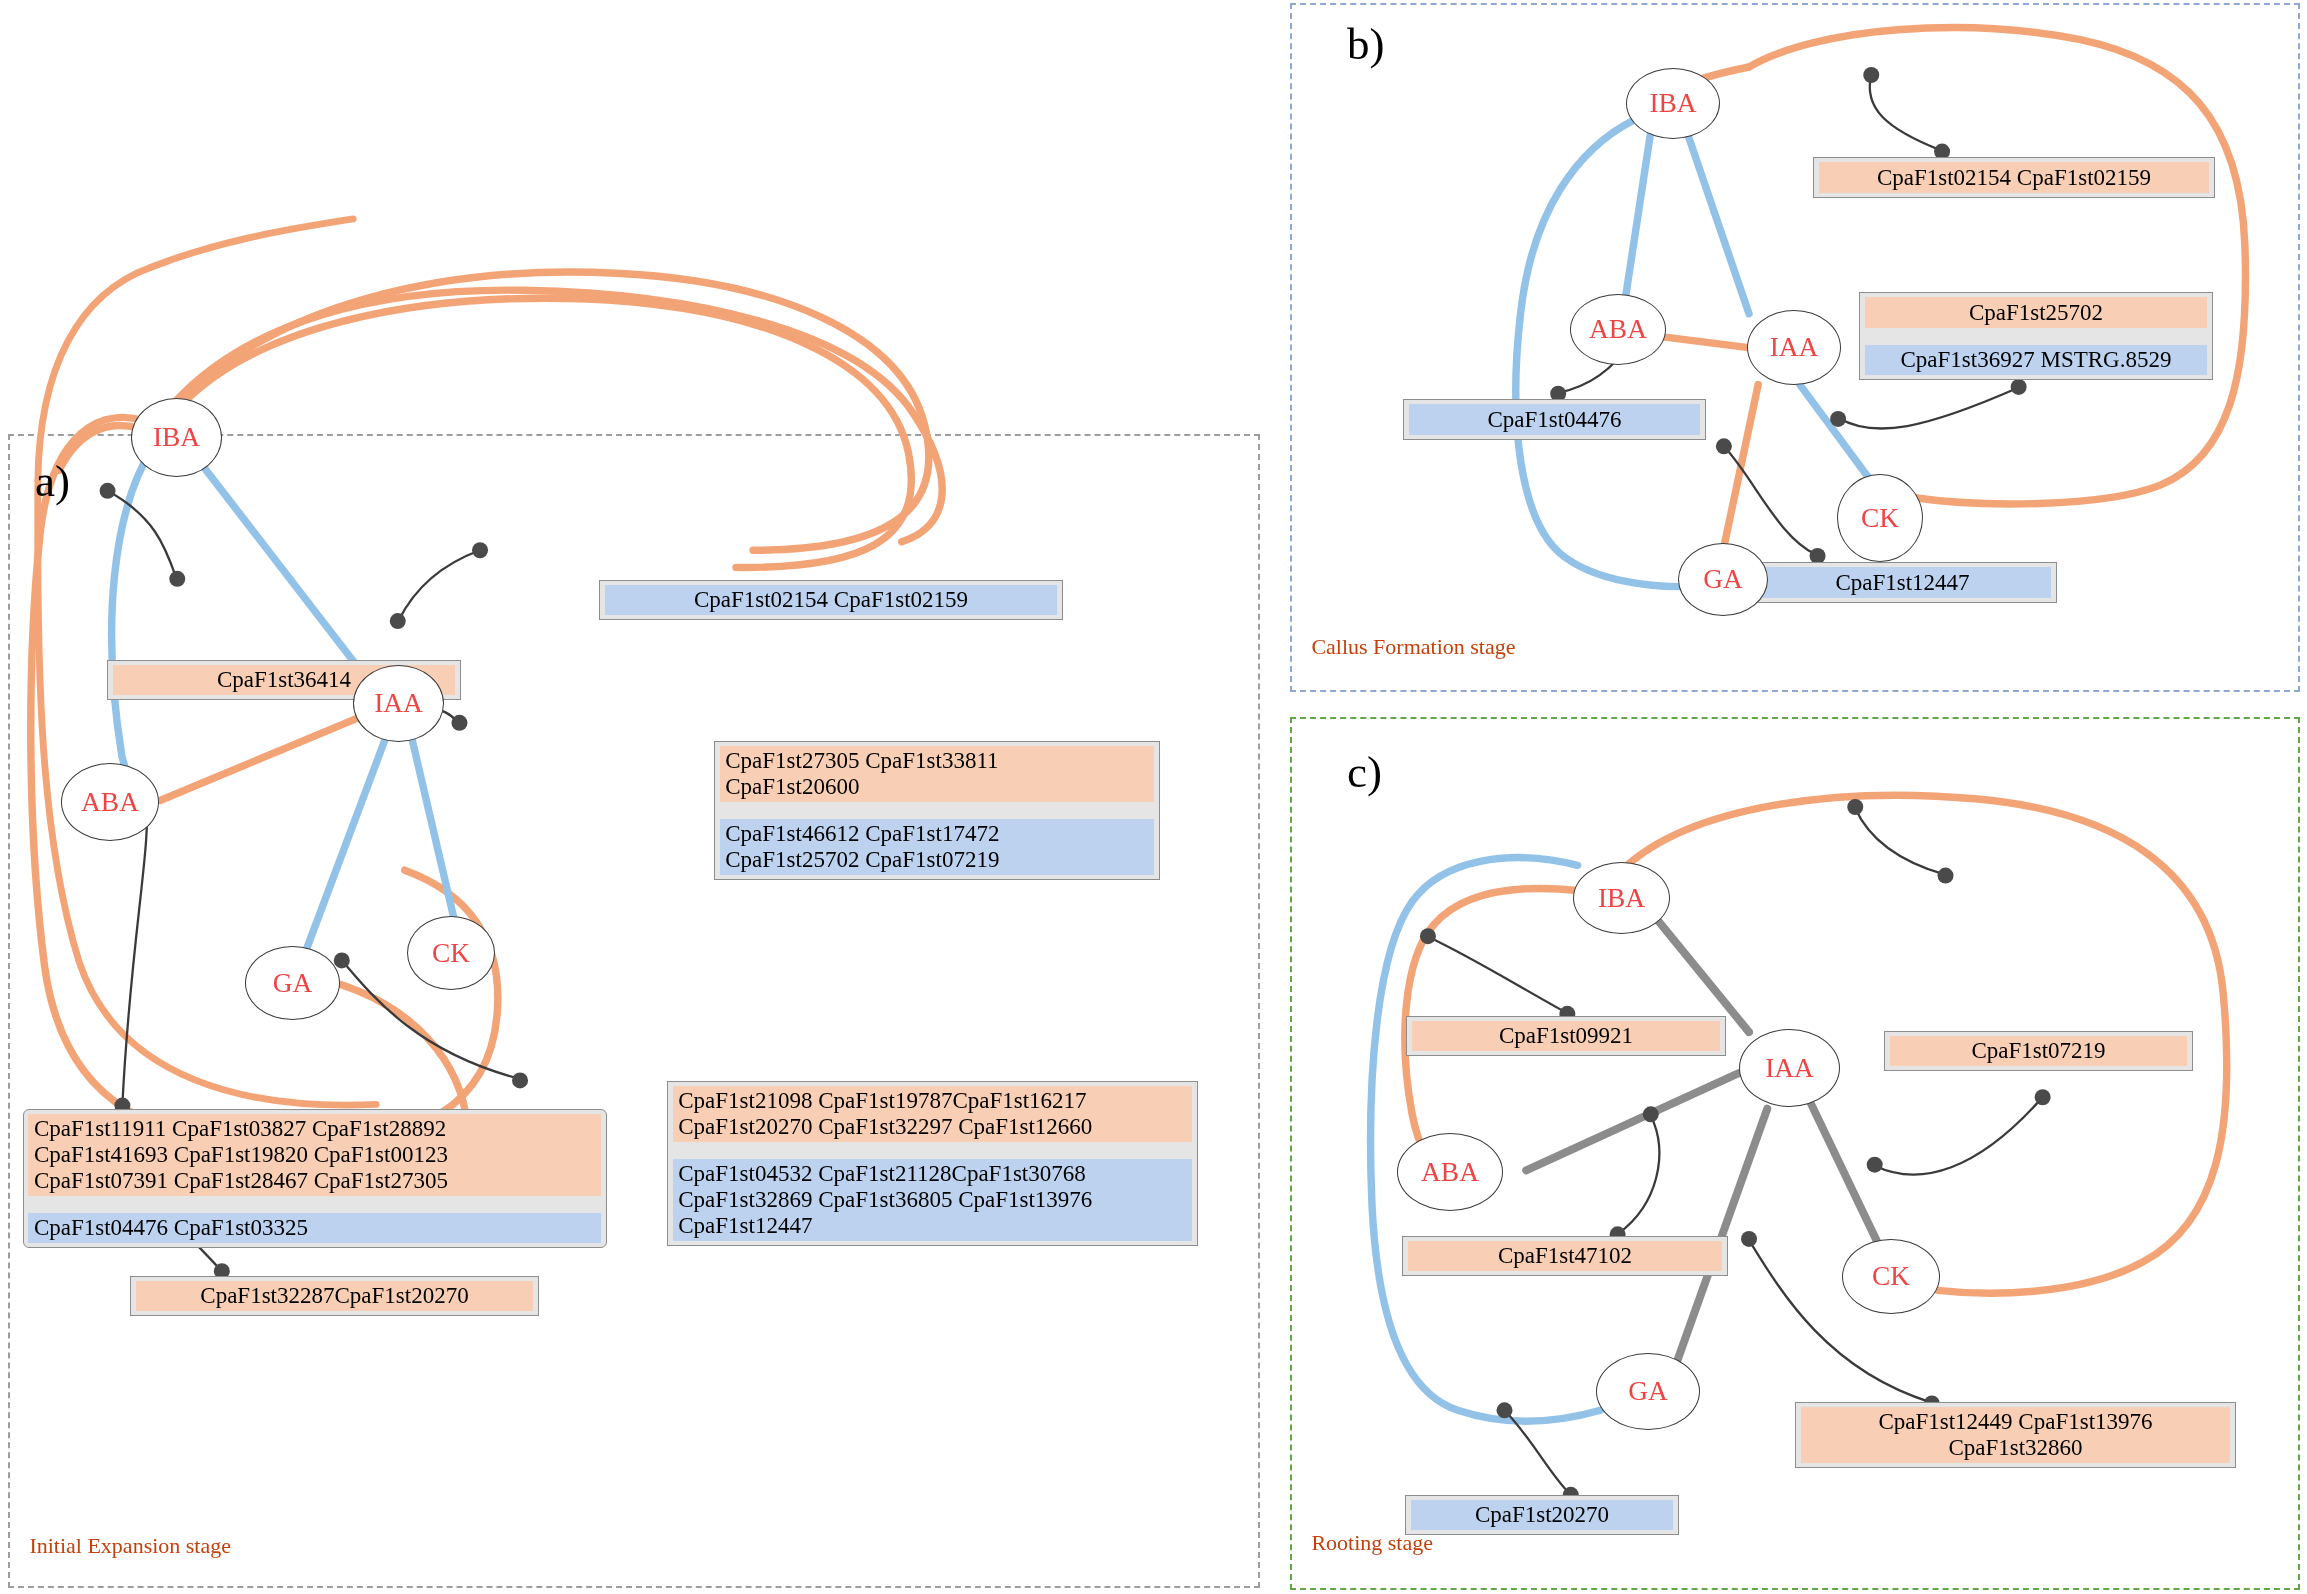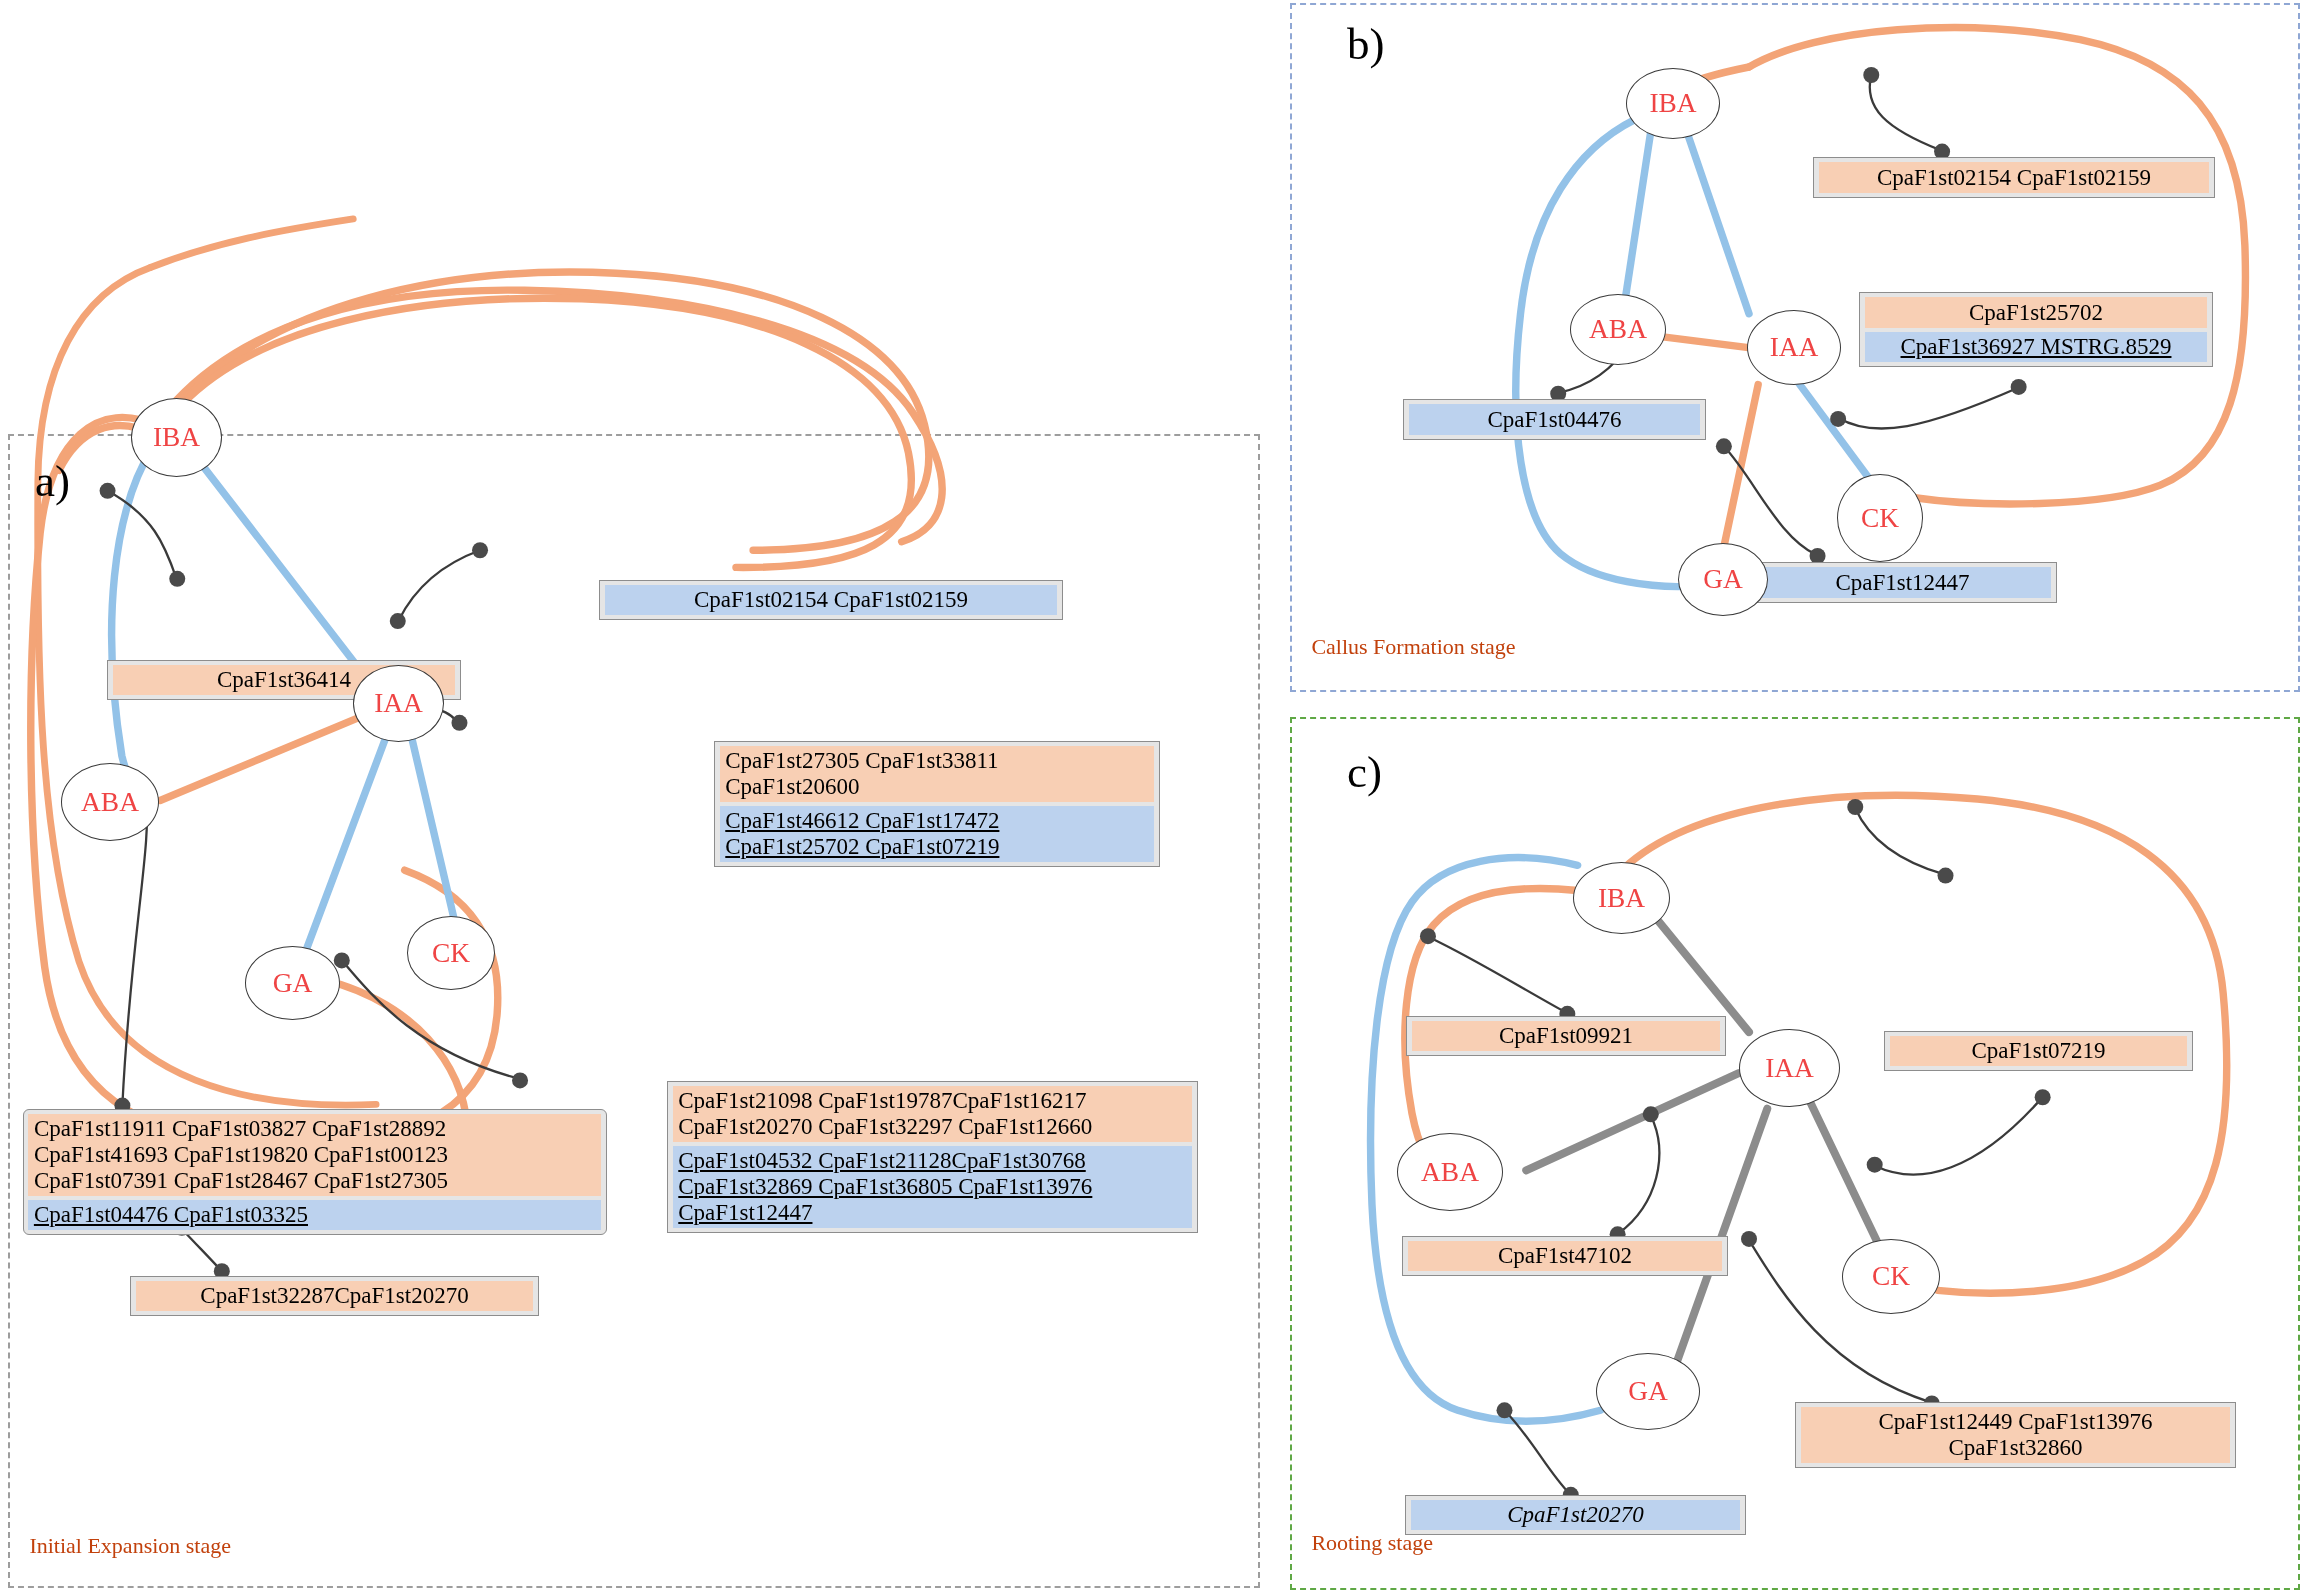--- a/index.html
+++ b/index.html
@@ -68,21 +68,21 @@
     padding:2.3px 5.7px;
     font-size:23px;
     line-height:1.12;
     color:#000;
     white-space:pre-line;
   }
   .band.up{background:#f8cfb4;}
   .band.down{background:#bcd2ee;}
   .band.center{text-align:center;}
   .band.left{text-align:left;}
-  .band.gap{margin-top:4px;text-decoration:underline;}
+  .band.gap{margin-top:17px;}
 </style>
 </head>
 <body>
 
 <div id="stage">
 
   <div class="panel dashed" id="panel-a">
 
     <svg class="netsvg" width="1252" height="1154" viewBox="0 0 2190 2020">
 
@@ -325,21 +325,21 @@
 
     <div class="genebox" style="left:110px;top:517px;width:326px;">
       <span class="band up center">CpaF1st47102</span>
     </div>
 
     <div class="genebox" style="left:503px;top:683px;width:441px;">
       <span class="band up center">CpaF1st12449 CpaF1st13976
 CpaF1st32860</span>
     </div>
 
-    <div class="genebox" style="left:113px;top:776px;width:341px;font-style:italic;">
+    <div class="genebox" style="left:113px;top:776px;width:274px;">
       <span class="band down center">CpaF1st20270</span>
     </div>
 
     <div class="node" style="left:281px;top:143px;width:97px;height:72px;">
       <span>IBA</span>
     </div>
     <div class="node" style="left:447px;top:310px;width:101px;height:78px;">
       <span>IAA</span>
     </div>
     <div class="node" style="left:105px;top:414px;width:106px;height:78px;">

